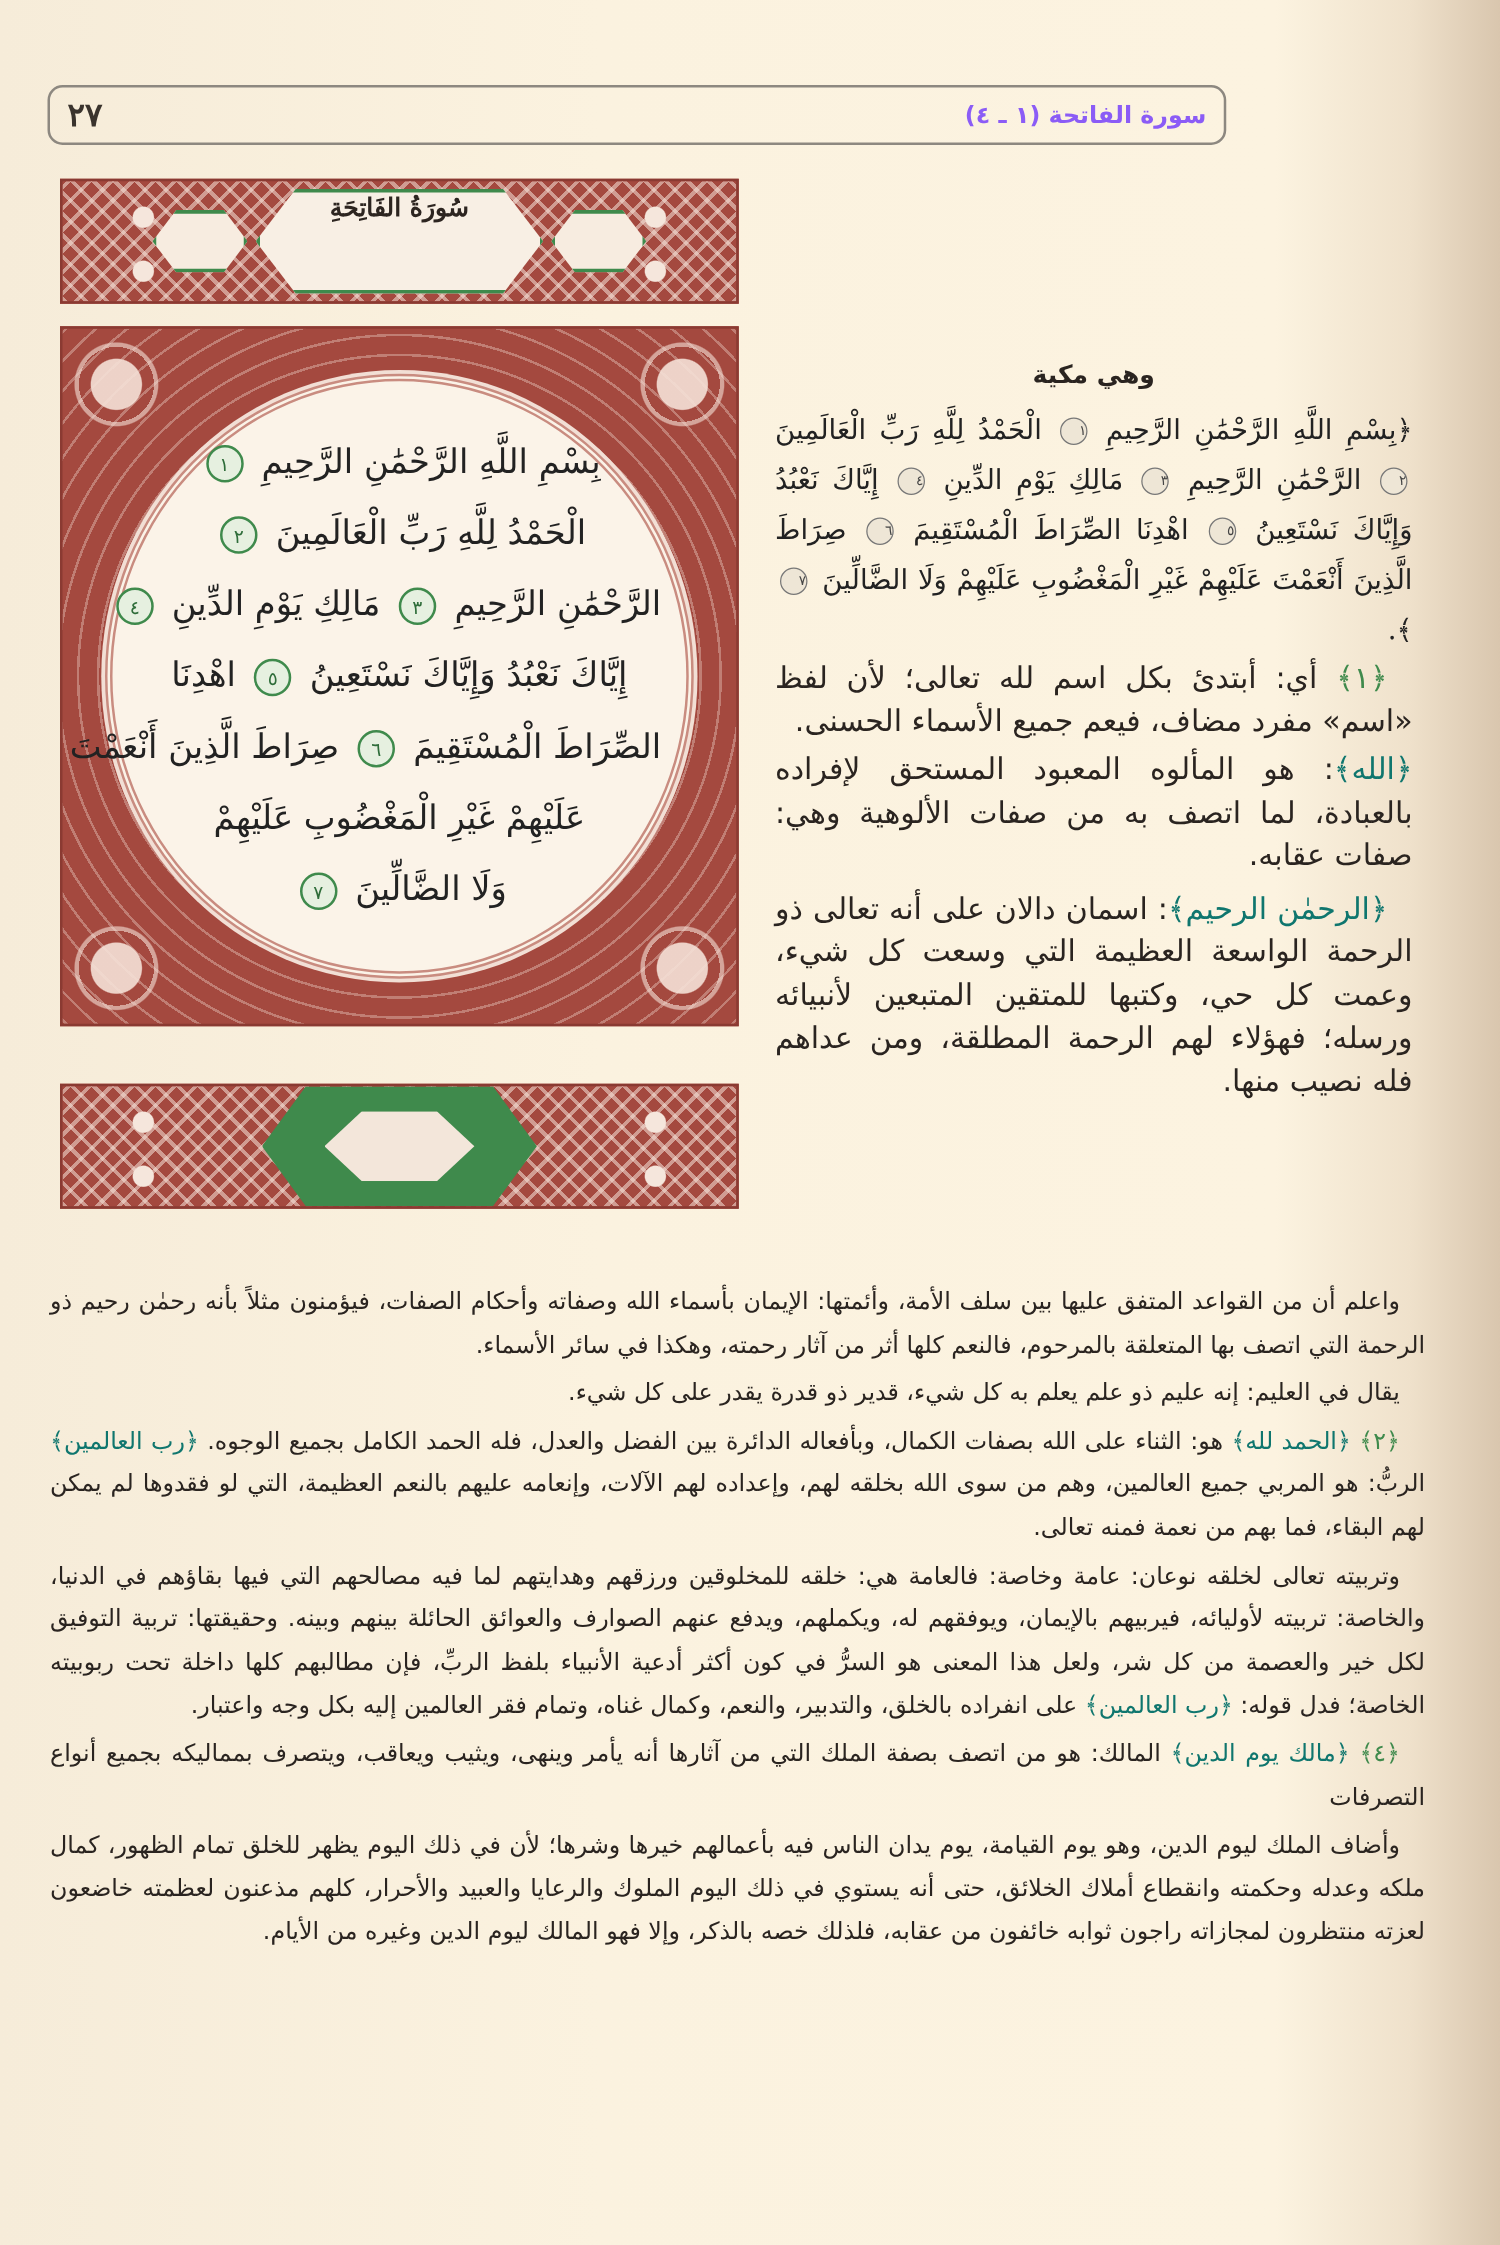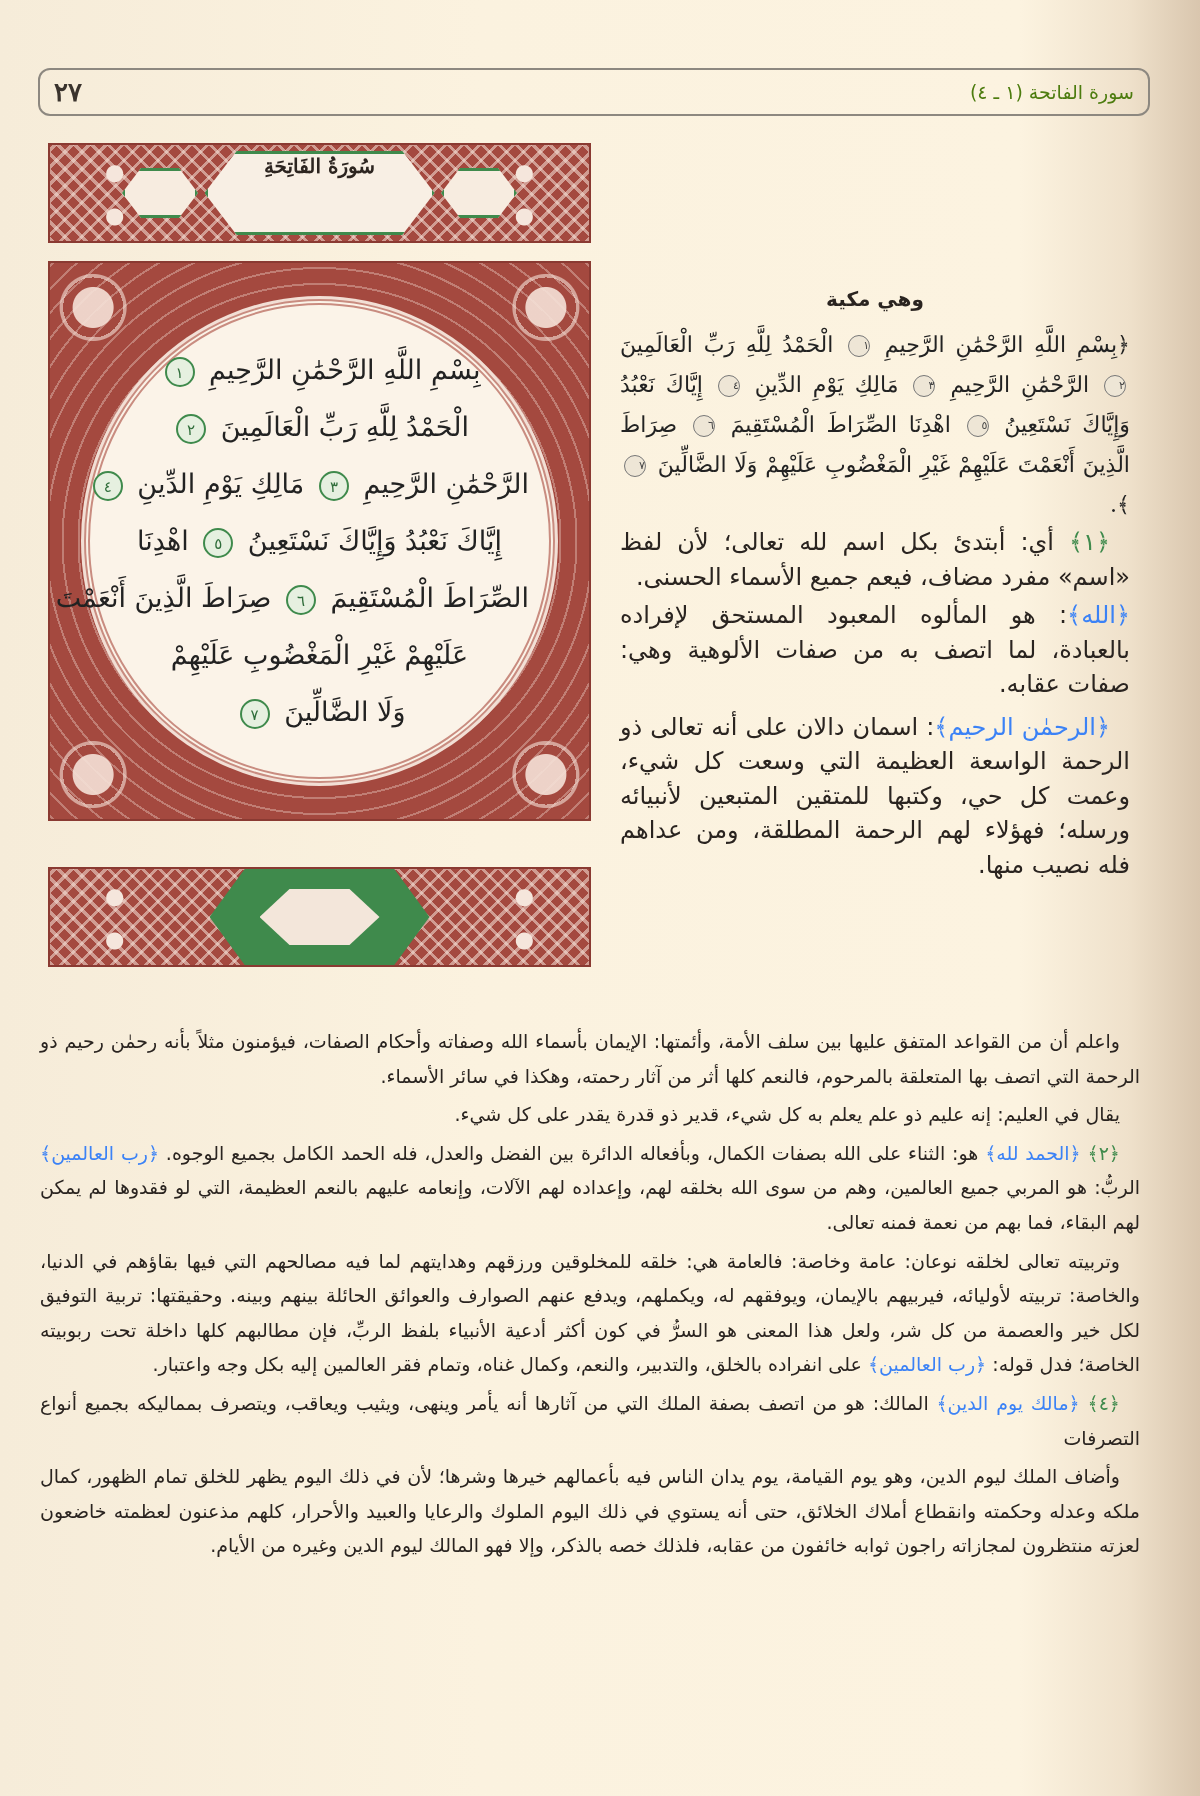--- a/index.html
+++ b/index.html
@@ -7,27 +7,27 @@
     width: 1200px; height: 1796px; overflow: hidden;
     background: linear-gradient(to right, #f6ecd9 0%, #fbf2df 40%, #fcf3e0 85%, #efe1cb 94%, #d9c6ae 100%);
     font-family: "DejaVu Sans", sans-serif;
     color: #2a2420;
     position: relative;
   }
   .page { position: absolute; left: 0; top: 0; width: 1200px; height: 1796px; }
 
   
   .header-box {
-    position: absolute; left: 38px; top: 68px; width: 1112px; height: 48px;
+    position: absolute; left: 38px; top: 68px; width: 943px; height: 48px;
     border: 2px solid #8d8880; border-radius: 12px;
     display: flex; align-items: center; justify-content: space-between;
     padding: 0 14px; box-sizing: border-box; gap: 45px;
   }
   .page-number { font-family: "DejaVu Serif", serif; font-weight: bold; font-size: 26px; color: #3a332d; }
-  .running-title { font-family: "DejaVu Sans", sans-serif; font-weight: normal; font-size: 19px; color: #4d7c0f; direction: rtl; }
+  .running-title { font-family: "DejaVu Sans", sans-serif; font-weight: bold; font-size: 19px; color: #8b5cf6; direction: rtl; }
 
   
   .mushaf-col { position: absolute; left: 48px; top: 143px; width: 543px; }
   .title-band {
     position: relative; height: 100px; background: #a4493f;
     border: 2px solid #8a3a32; box-sizing: border-box; overflow: hidden;
   }
   .title-band .pattern, .bottom-band .pattern {
     position: absolute; inset: 0;
     background:
@@ -124,21 +124,21 @@
     border: 1px solid #777; border-radius: 50%; background: #eee6d6;
     font-size: 11px; color: #444; text-align: center; vertical-align: middle; margin: 0 4px;
     font-family: "DejaVu Sans", sans-serif;
   }
   .body-text {
     font-family: "DejaVu Sans", sans-serif; font-size: 24px; line-height: 34.5px; color: #2a2420;
     margin: 0; text-indent: 0;
   }
   .para { margin: 0 0 4px; }
   .para.indent { text-indent: 20px; }
-  .hl { color: #3b82f6; }
+  .hl { color: #0f766e; }
   .brk { color: #3f8a4c; }
 
   .full-width {
     position: absolute; left: 40px; top: 1024px; width: 1100px;
     direction: rtl; text-align: justify;
   }
   .full-width .body-text { font-size: 19px; line-height: 34.6px; }
 </style>
 </head>
 <body>

